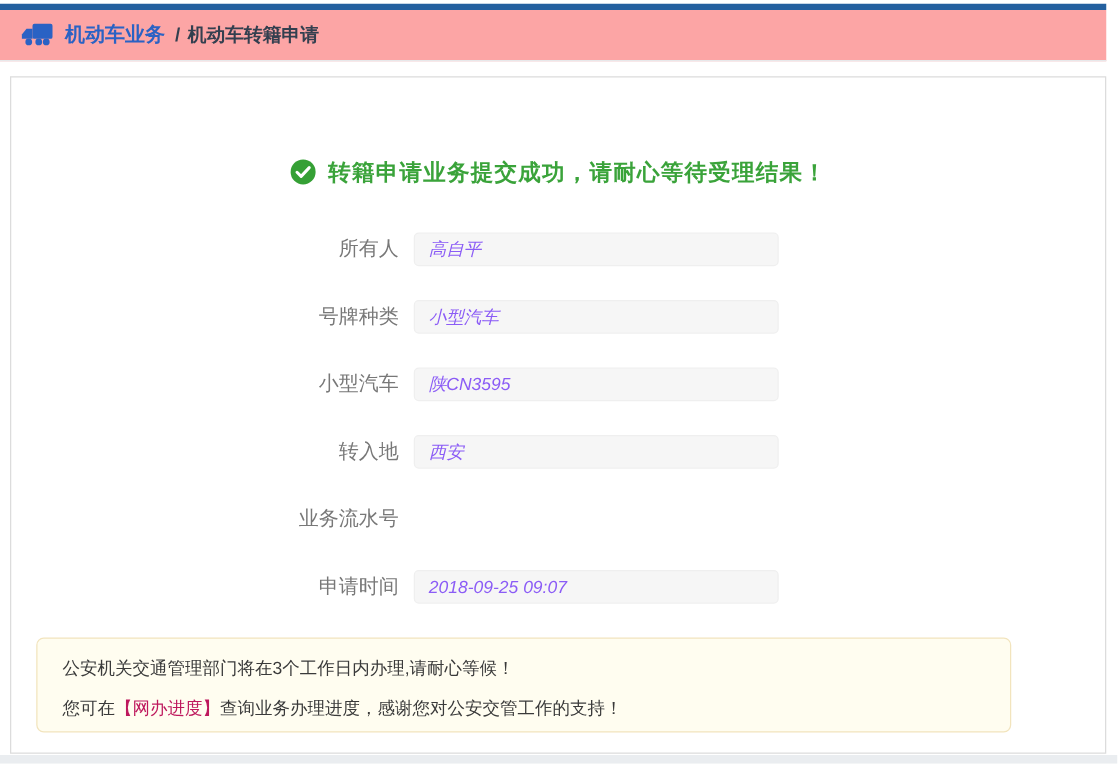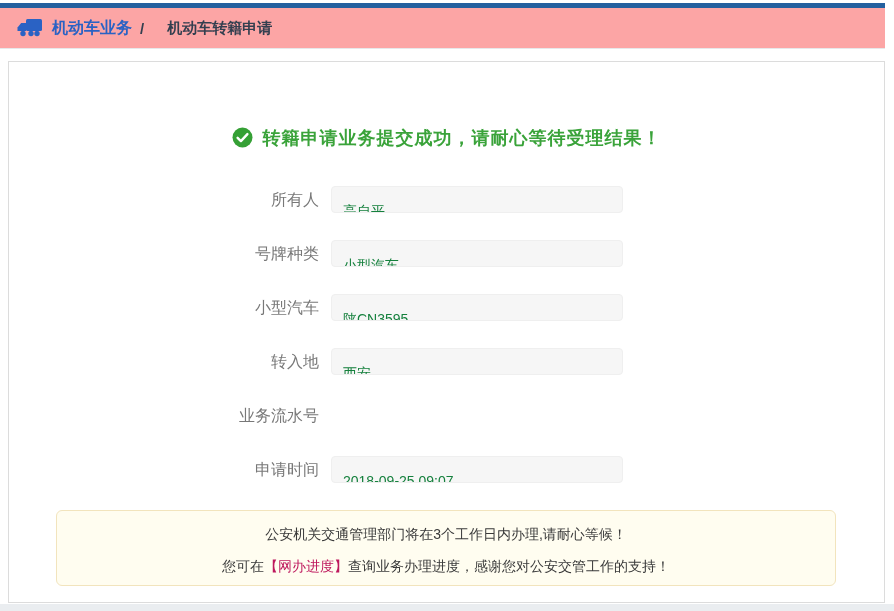--- a/index.html
+++ b/index.html
@@ -21,21 +21,21 @@
     background: #fca5a5;
     border-bottom: 1px solid #e7e8ea;
     display: flex; align-items: center;
     padding-left: 16px;
   }
   .header .truck { margin-right: 9px; display: flex; align-items: center; }
   .header .section-title {
     color: #2a62c4; font-size: 16px; font-weight: bold;
   }
   .header .crumb-sep, .header .crumb-current {
-    color: #333f4f; font-size: 15px; font-weight: bold; margin-left: 17px;
+    color: #333f4f; font-size: 15px; font-weight: bold;
   }
   .header .crumb-sep { margin: 0 6px 0 8px; }
   .panel {
     position: absolute; top: 61px; left: 8px;
     width: 877px; height: 542px;
     background: #ffffff;
     border: 1px solid #dcdcdc;
   }
   .success-row {
     margin-top: 62px;
@@ -52,32 +52,31 @@
   .form-row { display: flex; align-items: center; margin-bottom: 27px; height: 27px; }
   .form-row .f-label {
     width: 155px; text-align: right; margin-right: 12px;
     color: #787878; font-size: 16px; line-height: 27px;
   }
   .form-row .f-value {
     width: 292px; height: 27px; line-height: 25px;
     background: #f6f6f6;
     border: 1px solid #efefef;
     border-radius: 4px;
-    padding: 12px 11px;
-    color: #15803d; font-size: 14px;
-    white-space: nowrap; overflow: hidden;
+    padding: 0 11px;
+    color: #8b5cf6; font-size: 14px;
+    white-space: nowrap; overflow: hidden; font-style: italic;
   }
   .notice {
-    margin: 21px 0 0 47px;
+    margin: 21px 0 0 20px;
     width: 780px; height: 76px;
     background: #fffdf0;
     border: 1px solid #f2e4bd;
     border-radius: 6px;
     padding: 12px 20px;
-    text-align: center;
   }
   .notice p {
     color: #3a3a3a; font-size: 14px; line-height: 22px;
   }
   .notice p + p { margin-top: 10px; }
   .notice .progress-link {
     color: #be185d; text-decoration: none; cursor: pointer;
   }
   .footer-strip {
     position: absolute; left: 0; top: 604px;

